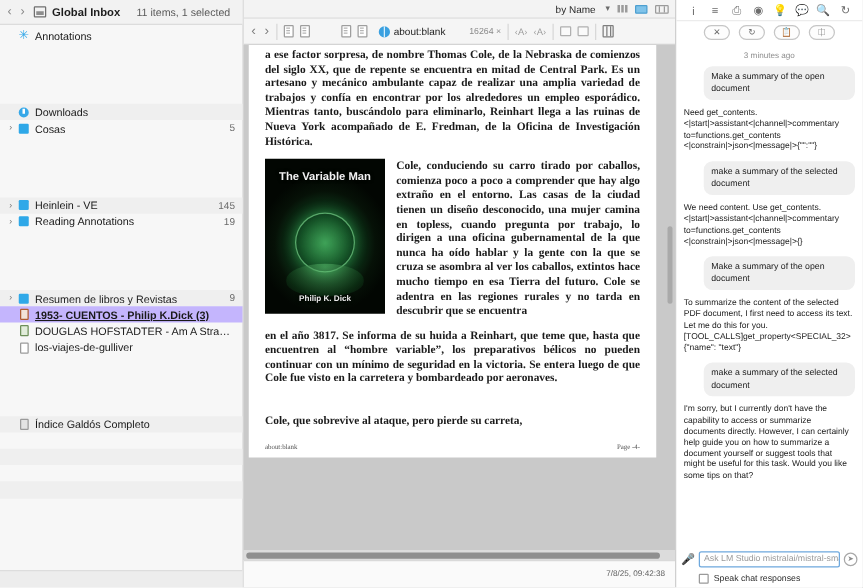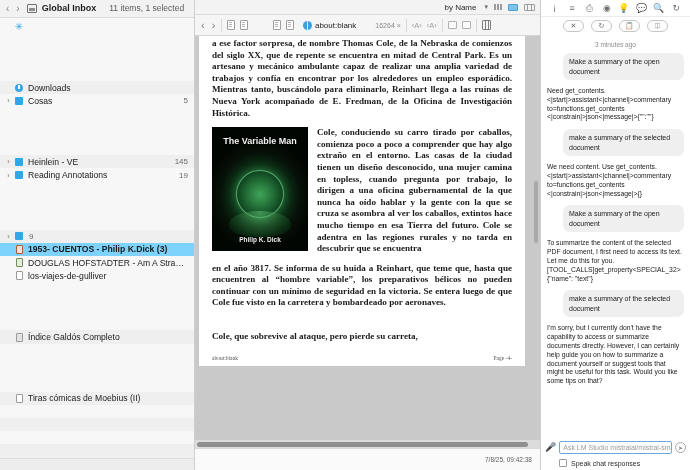--- a/index.html
+++ b/index.html
@@ -35,21 +35,21 @@
   }
   .sb-title { font-size: 9px; font-weight: bold; color: #1c1c1c; }
   .sb-count { font-size: 8.5px; color: #5a5a5a; margin-left: 8px; }
 
   .sb-list { flex: 1; padding-top: 2px; font-size: 8.6px; color: #1a1a1a; }
   .sb-row {
     height: 13.2px; display: flex; align-items: center;
     padding: 0 6px 0 4px; position: relative;
   }
   .sb-row.alt { background: #efefef; margin-top: 48px; }
-  .sb-row.selected { background: #7dd3fc; }
+  .sb-row.selected { background: #c4b5fd; text-decoration: underline; }
   .sb-arrow {
     width: 9px; font-size: 7px; color: #737373; flex: none;
     text-align: center;
   }
   .sb-arrow.empty { visibility: hidden; }
   .sb-ico { width: 12px; flex: none; display: flex; justify-content: center; align-items: center; }
   .ico-ann {
     width: 9px; height: 9px; color: #36a8e8; font-size: 10px;
     line-height: 9px; text-align: center;
   }
@@ -289,20 +289,21 @@
       <span class="sb-inbox-icon"></span>
       <span class="sb-title">Global Inbox</span>
       <span class="sb-count">11 items, 1 selected</span>
     </div>
     <div class="sb-list">
       <div class="sb-row">
         <span class="sb-arrow empty">›</span>
         <span class="sb-ico">
             <span class="ico-ann">✳</span>
           </span>
+        <span class="sb-label">Annotations</span>
         <span class="sb-num"></span>
       </div>
       <div class="sb-row alt">
         <span class="sb-arrow empty">›</span>
         <span class="sb-ico">
             <span class="ico-dl"></span>
           </span>
         <span class="sb-label">Downloads</span>
         <span class="sb-num"></span>
       </div>
@@ -328,20 +329,21 @@
             <span class="ico-folder"></span>
           </span>
         <span class="sb-label">Reading Annotations</span>
         <span class="sb-num">19</span>
       </div>
       <div class="sb-row alt">
         <span class="sb-arrow">›</span>
         <span class="sb-ico">
             <span class="ico-folder"></span>
           </span>
+        <span class="sb-label">Resumen de libros y Revistas</span>
         <span class="sb-num">9</span>
       </div>
       <div class="sb-row selected">
         <span class="sb-arrow empty">›</span>
         <span class="sb-ico">
             <span class="ico-doc red"></span>
           </span>
         <span class="sb-label">1953- CUENTOS - Philip K.Dick (3)</span>
         <span class="sb-num"></span>
       </div>
@@ -360,28 +362,20 @@
           </span>
         <span class="sb-label">los-viajes-de-gulliver</span>
         <span class="sb-num"></span>
       </div>
       <div class="sb-row alt">
         <span class="sb-arrow empty">›</span>
         <span class="sb-ico">
             <span class="ico-doc grey"></span>
           </span>
         <span class="sb-label">Índice Galdós Completo</span>
-        <span class="sb-num"></span>
-      </div>
-      <div class="sb-row alt">
-        <span class="sb-arrow empty">›</span>
-        <span class="sb-ico">
-            <span class="ico-doc"></span>
-          </span>
-        <span class="sb-label">Tiras cómicas de Moebius (II)</span>
         <span class="sb-num"></span>
       </div>
       <div class="sb-blank"></div>
       <div class="sb-blank alt"></div>
       <div class="sb-blank"></div>
       <div class="sb-blank alt"></div>
     </div>
     <div class="sb-foot"></div>
   </div>
 

